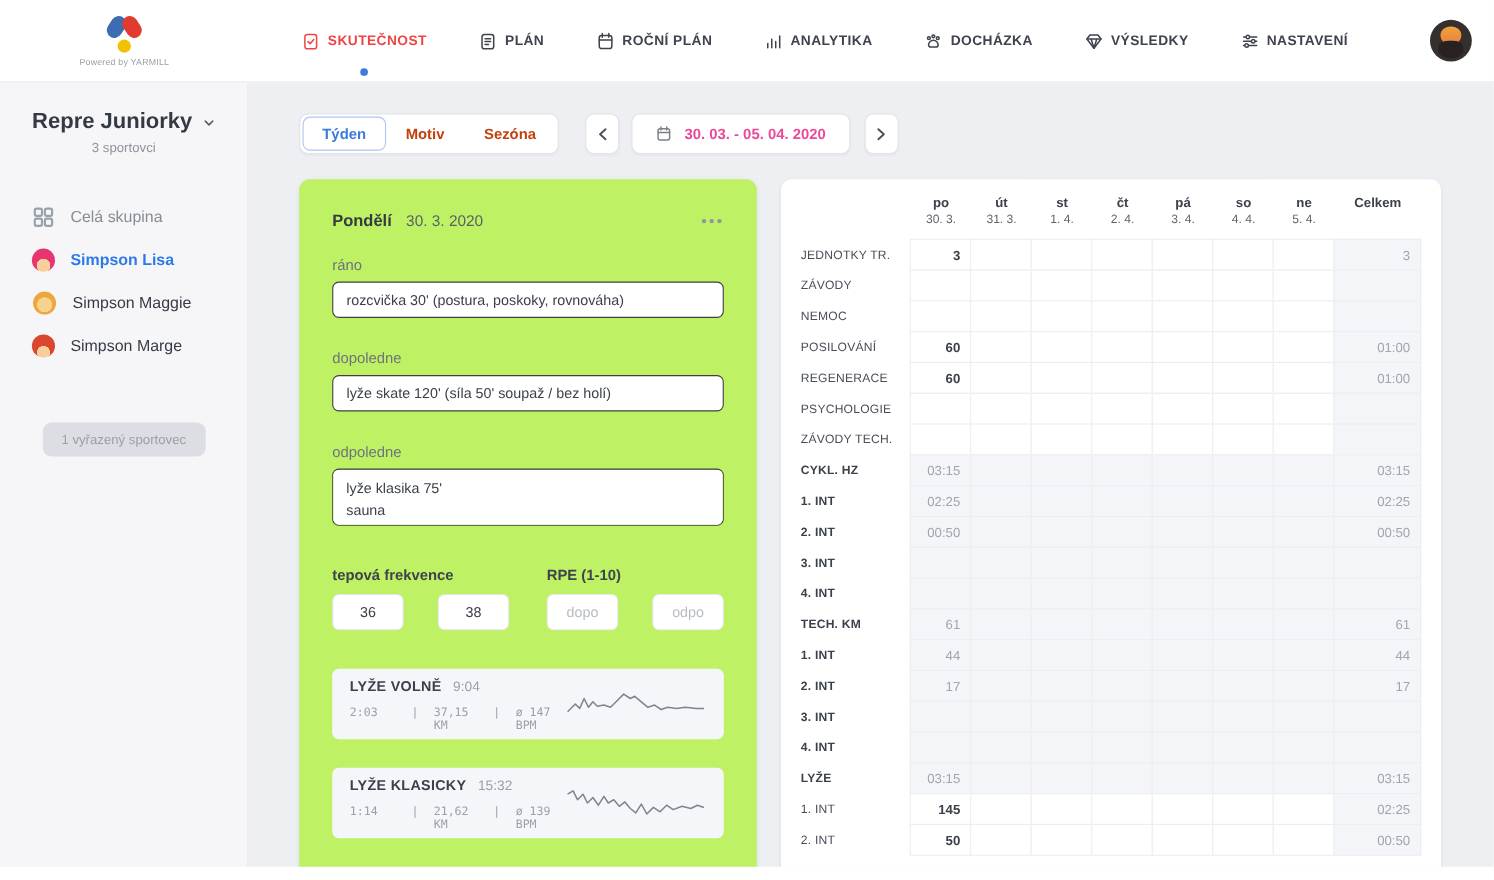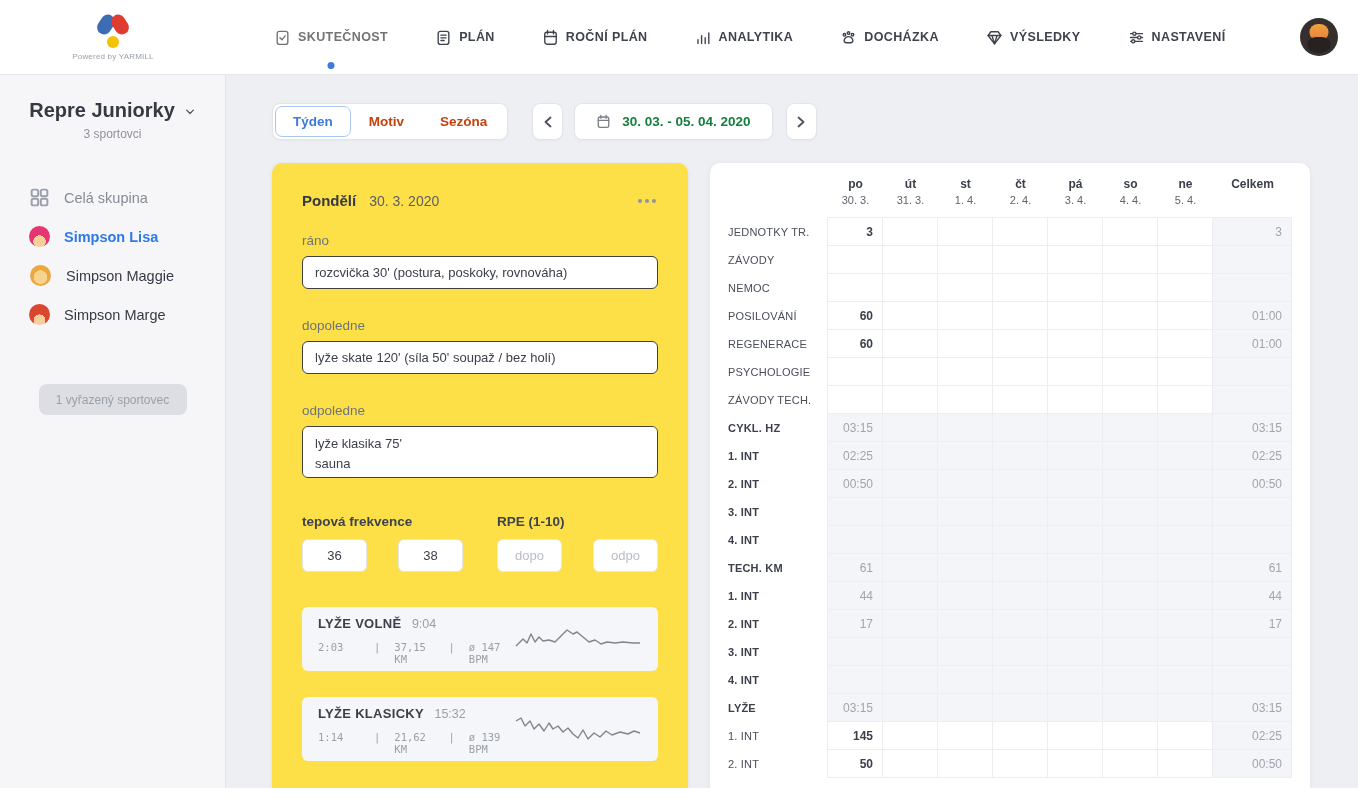--- a/index.html
+++ b/index.html
@@ -25,21 +25,21 @@
   .logo .petal.red  { right:9px; background:#e03a31; transform:rotate(-33deg); }
   .logo .dot { position:absolute; left:17px; top:23px; width:12px; height:12px; border-radius:50%; background:#f2c200; }
   .powered { font-size:8px; color:#9aa0a8; margin-top:3px; letter-spacing:.2px; }
 
   .nav { display:flex; gap:47px; margin-left:48px; }
   .nav-item {
     display:flex; align-items:center; gap:7px; cursor:pointer; position:relative;
     font-size:12.5px; font-weight:bold; letter-spacing:.4px; color:#3e434d; white-space:nowrap;
   }
   .nav-item svg { width:17px; height:17px; stroke:currentColor; fill:none; stroke-width:1.3; stroke-linecap:round; stroke-linejoin:round; }
-  .nav-item.active { color:#737373; }
+  .nav-item.active { color:#ef4444; }
   .nav-item.active::after {
     content:""; position:absolute; left:50%; transform:translateX(-50%);
     top:33px; width:7px; height:7px; border-radius:50%; background:#3c7bdc;
   }
   .avatar-btn {
     margin-left:auto; margin-right:20px; width:38px; height:38px; border-radius:50%;
     background:#35302d; position:relative; overflow:hidden; cursor:pointer; border:none; flex:none;
   }
   .avatar-btn::before { 
     content:""; position:absolute; left:50%; top:6px; transform:translateX(-50%);
@@ -96,30 +96,30 @@
   .nav-btn {
     width:31px; height:37px; background:#fff; border:1px solid #e2e4e9; border-radius:8px;
     display:flex; align-items:center; justify-content:center; cursor:pointer; padding:0;
     box-shadow:0 1px 2px rgba(40,45,60,.04);
   }
   .nav-btn svg { width:12px; height:14px; stroke:#4c525b; fill:none; stroke-width:1.8; stroke-linecap:round; stroke-linejoin:round; }
   .nav-btn.prev { margin-right:11px; }
   .date-btn {
     height:37px; background:#fff; border:1px solid #e2e4e9; border-radius:8px; cursor:pointer;
     display:flex; align-items:center; gap:11px; padding:0 21px; margin-right:13px;
-    font-family:inherit; font-size:13.5px; font-weight:bold; color:#15803d;
+    font-family:inherit; font-size:13.5px; font-weight:bold; color:#ec4899;
     box-shadow:0 1px 2px rgba(40,45,60,.04);
   }
   .date-btn svg { width:15px; height:15px; stroke:#7a7f88; fill:none; stroke-width:1.4; stroke-linecap:round; }
 
   .content { display:flex; gap:22px; margin-top:23px; align-items:flex-start; }
 
   
   .day-card {
-    width:416px; flex:none; background:#fde047; border-radius:10px; padding:29px 30px 34px;
+    width:416px; flex:none; background:#bef264; border-radius:10px; padding:29px 30px 34px;
     box-shadow:0 1px 4px rgba(40,45,60,.08);
   }
   .day-head { display:flex; align-items:baseline; gap:13px; }
   .day-name { font-size:15px; font-weight:bold; color:#343944; }
   .day-date { font-size:14px; color:#5a5f68; }
   .more-btn { margin-left:auto; display:flex; gap:3px; align-self:center; cursor:pointer; padding:4px 2px; background:none; border:none; }
   .more-btn i { width:4px; height:4px; border-radius:50%; background:#8f949d; }
 
   .field-label { font-size:13.5px; color:#6e737c; margin:29px 0 8px; }
   .field-label.first { margin-top:24px; }

